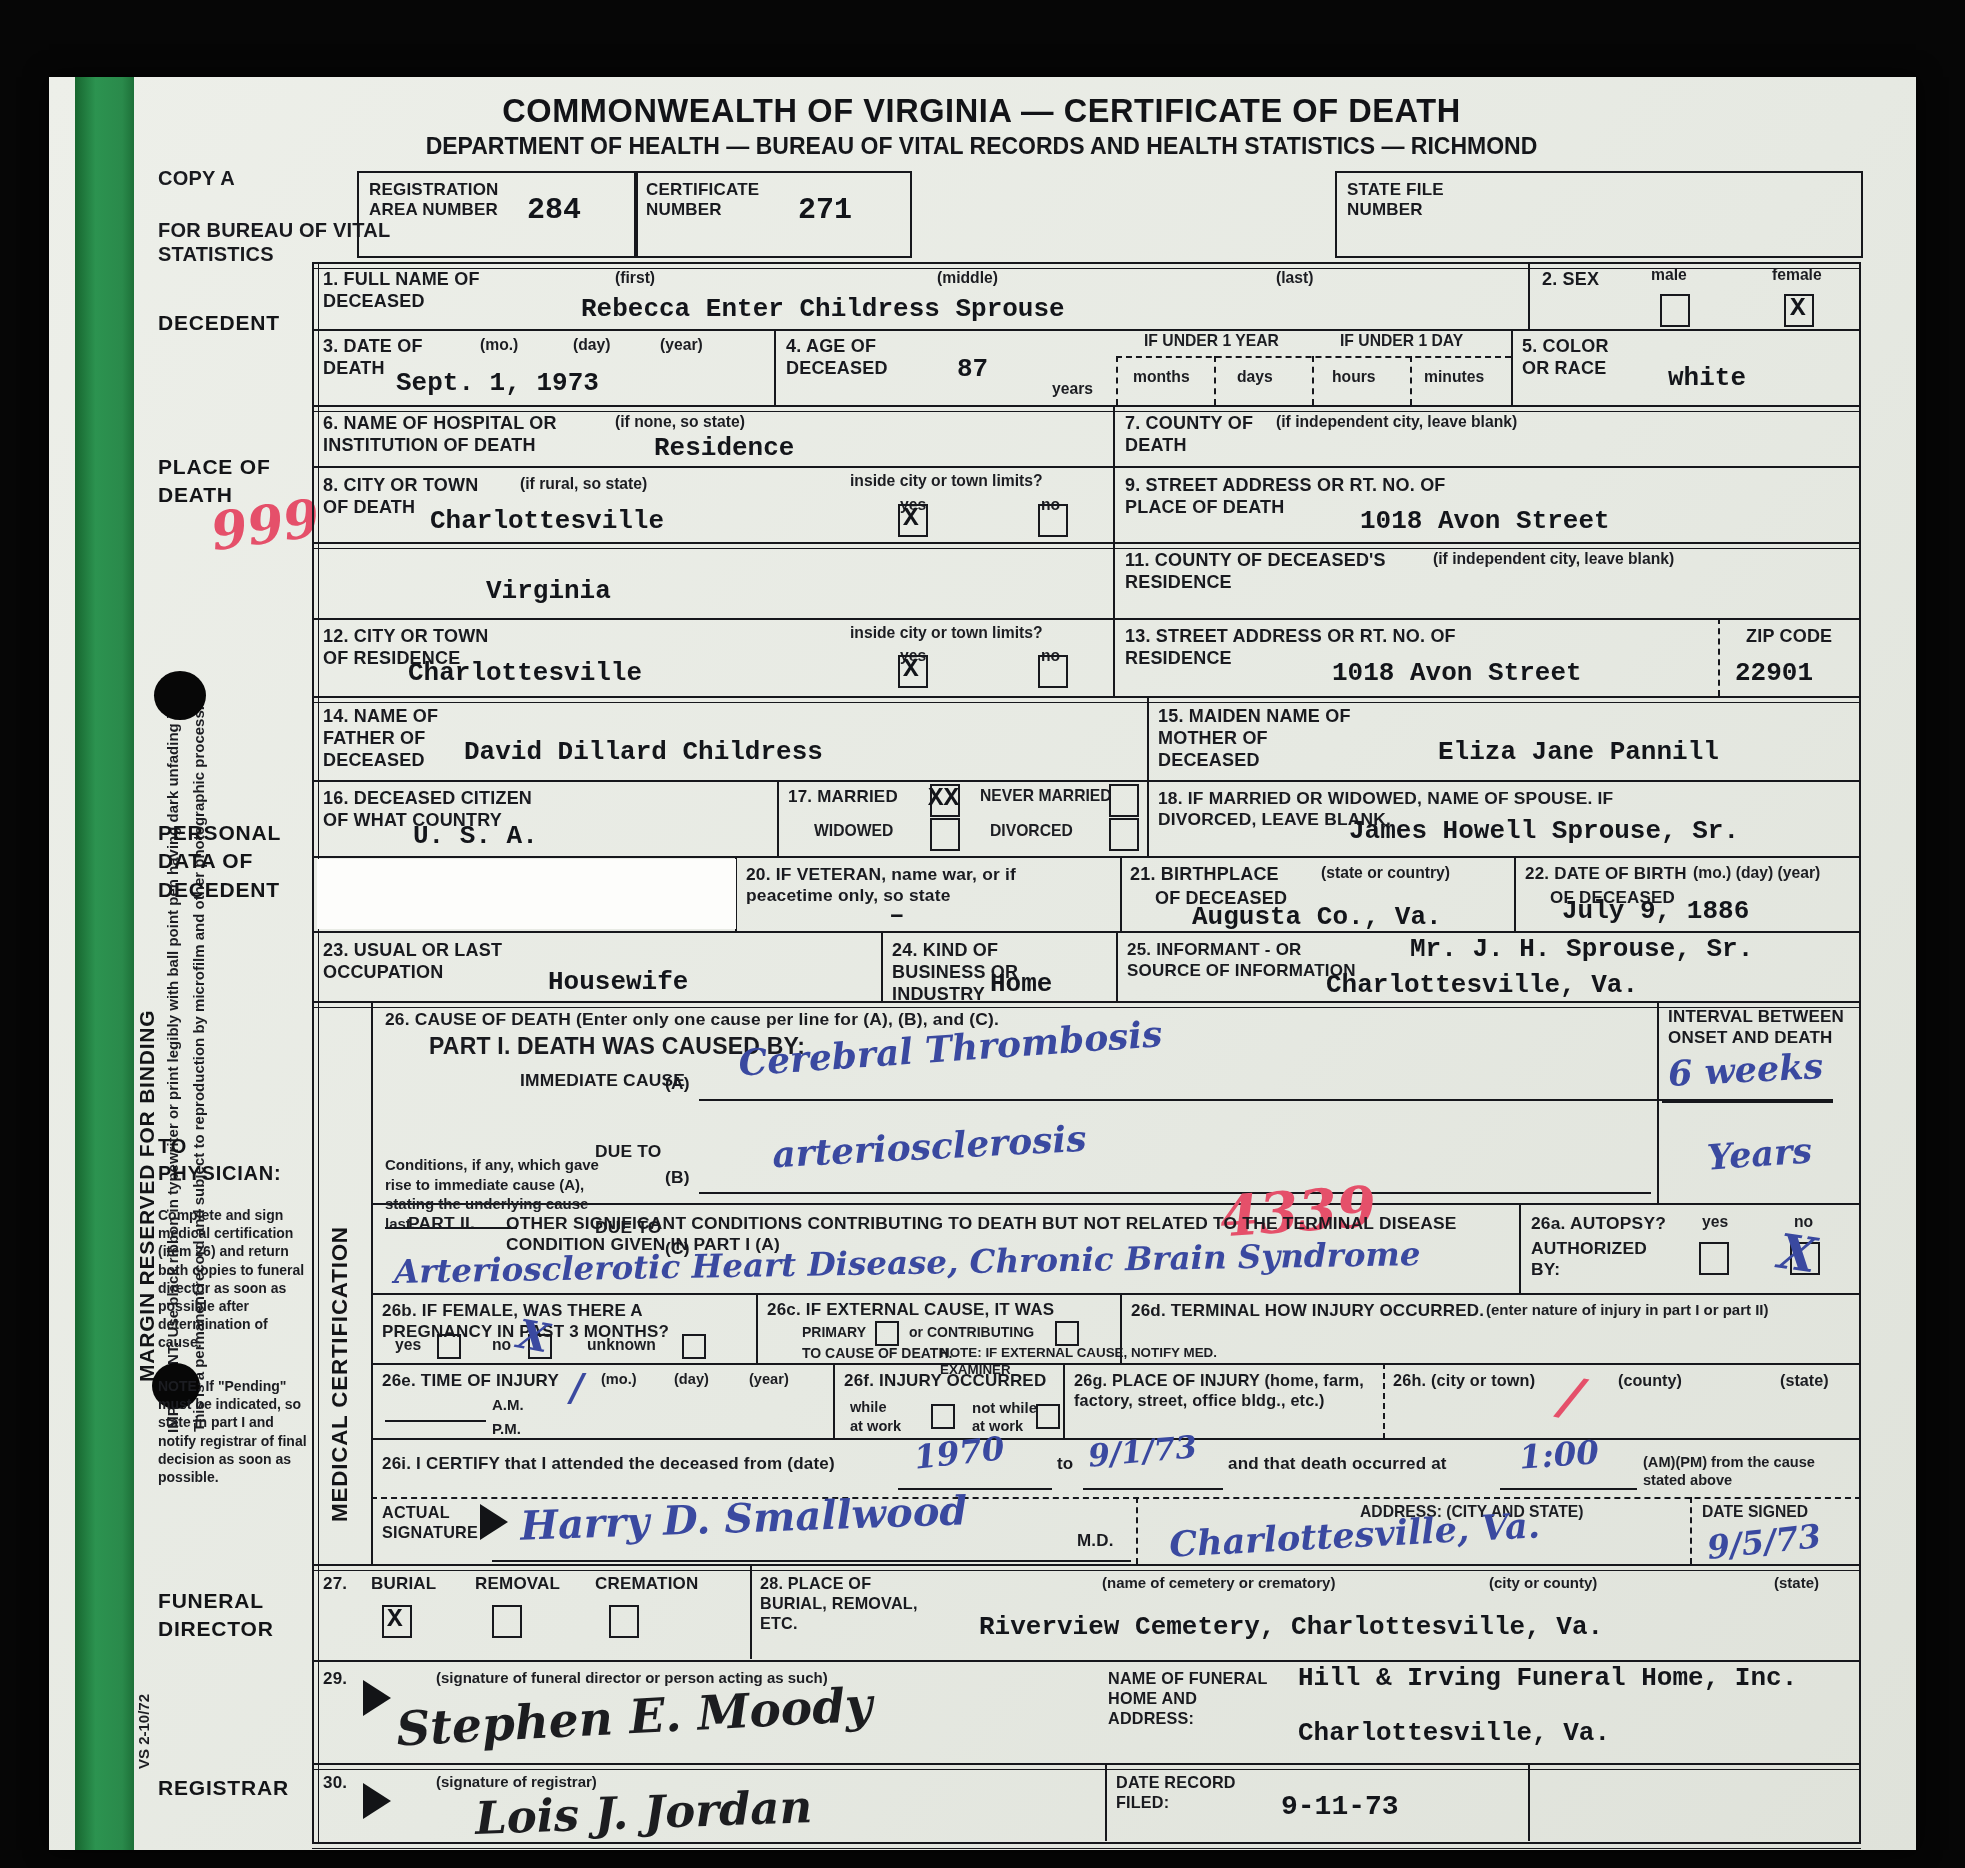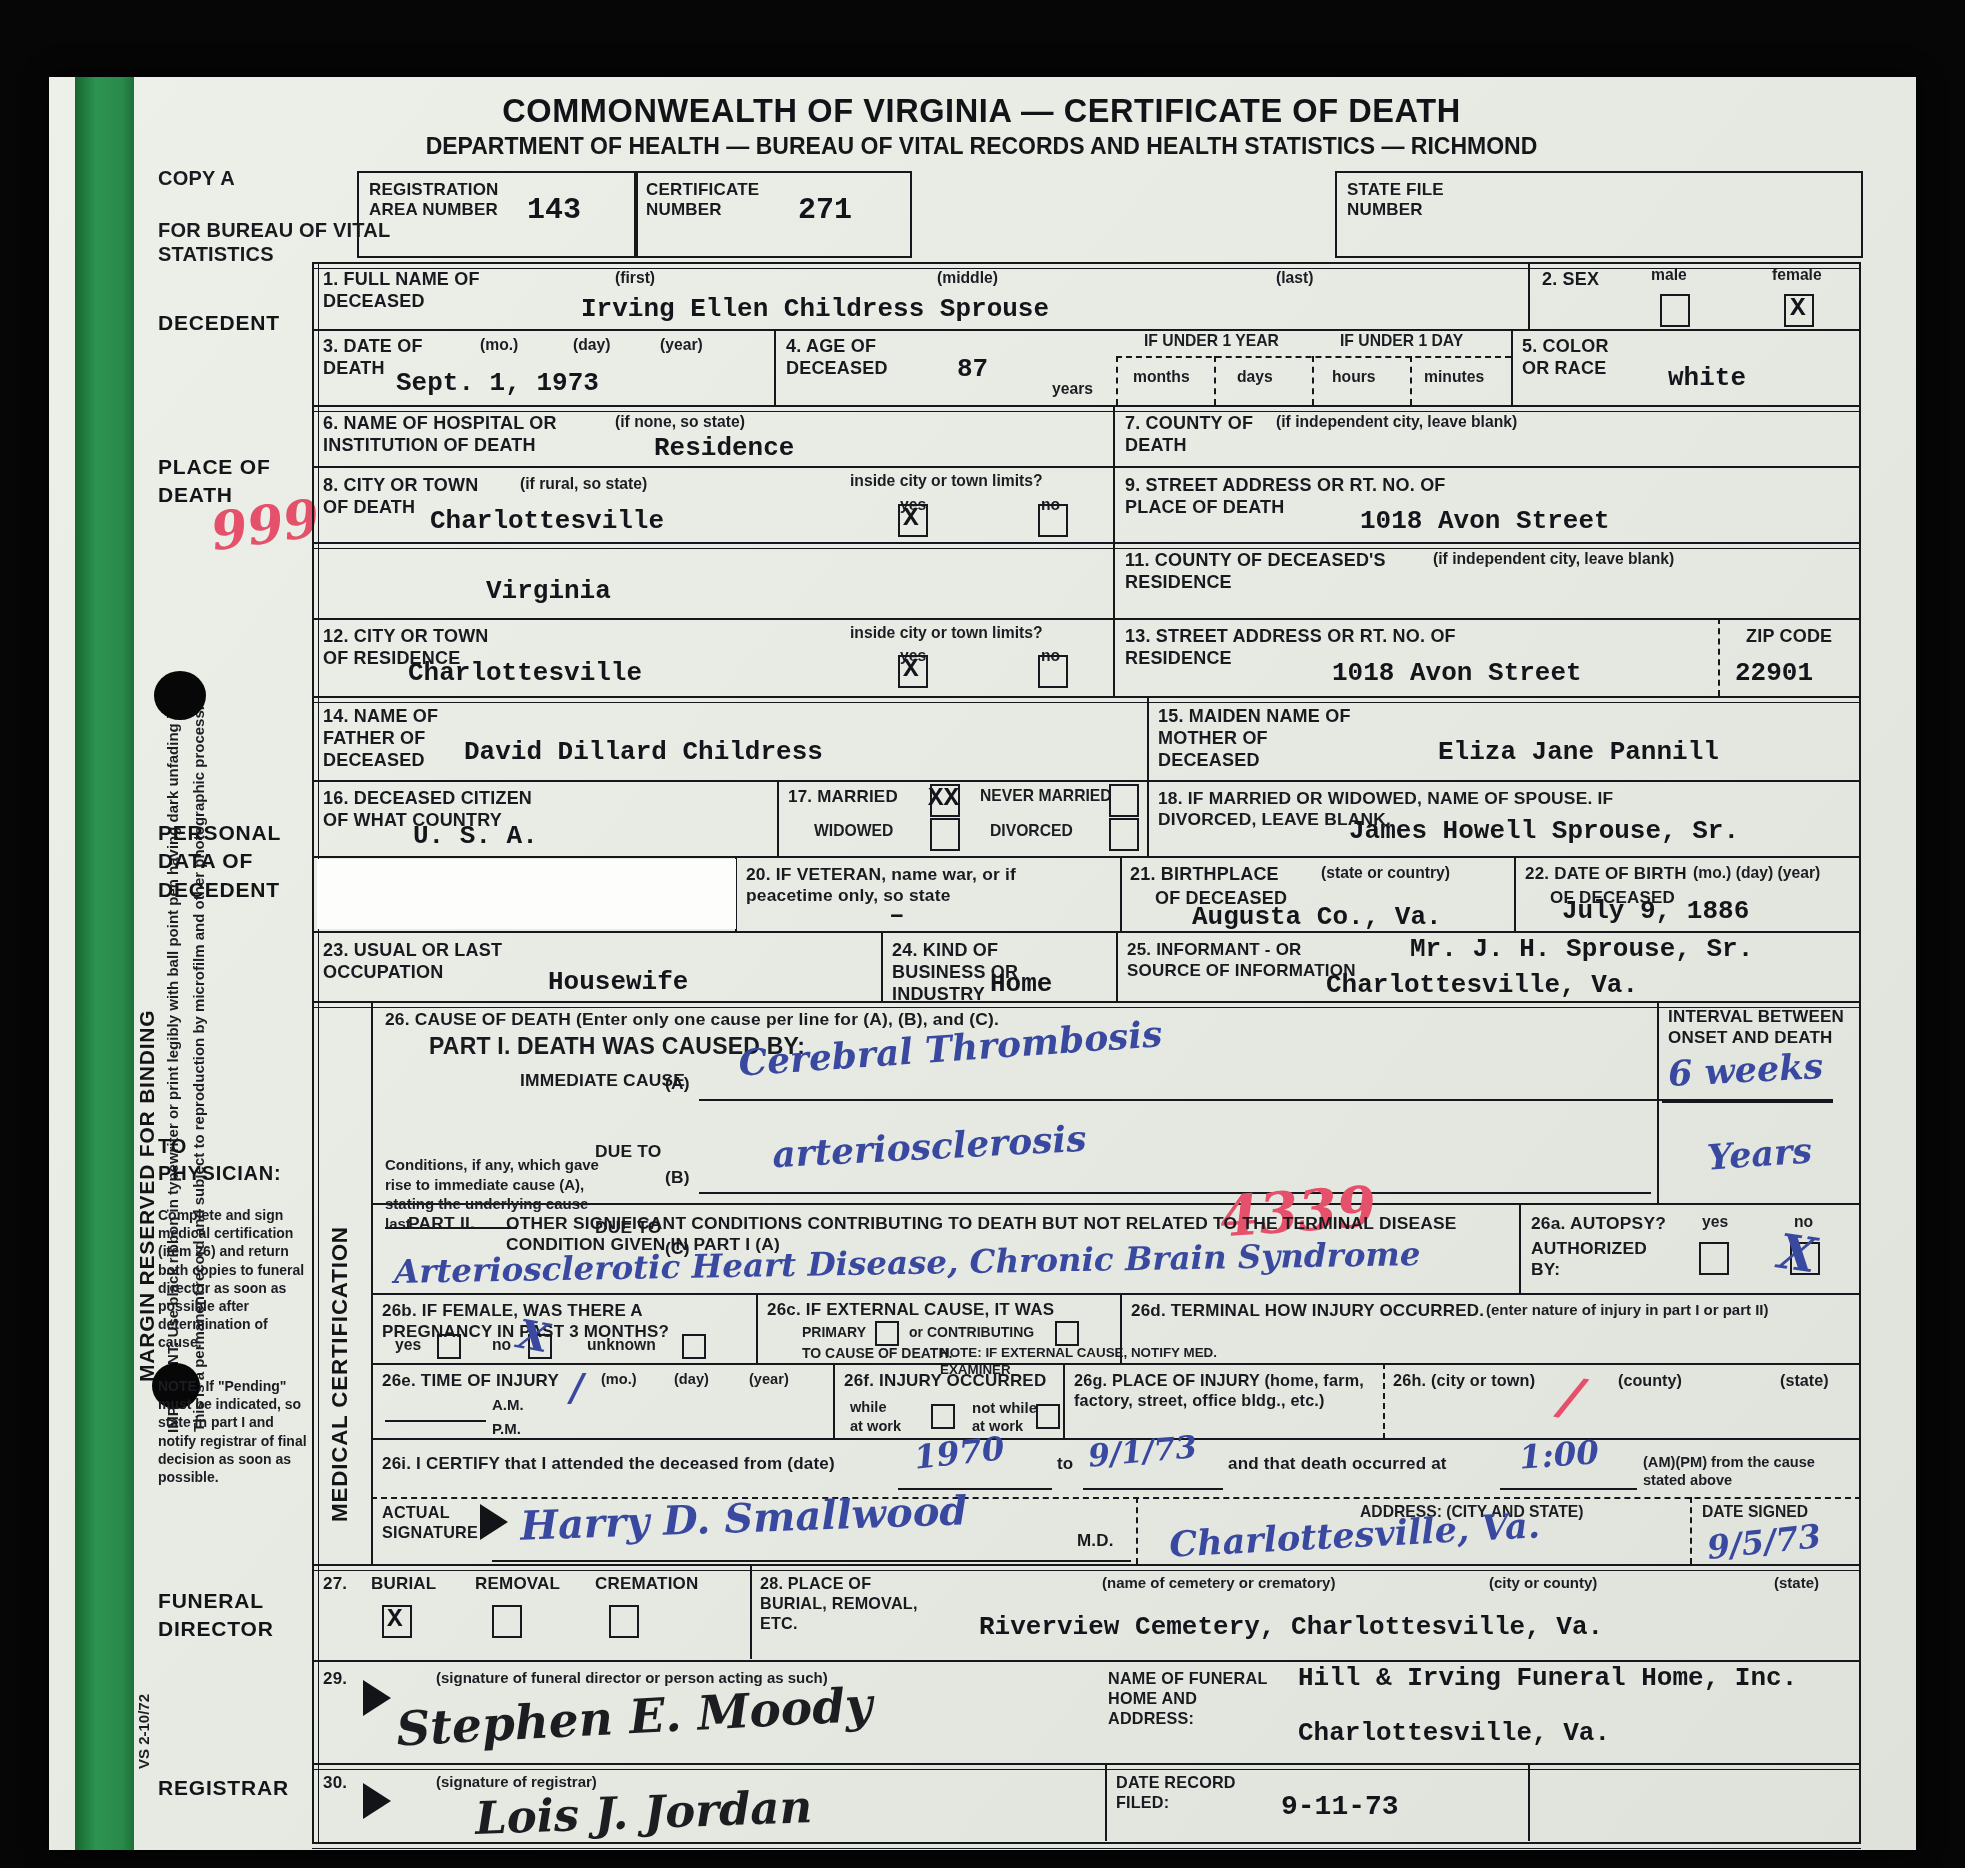--- a/index.html
+++ b/index.html
@@ -46,21 +46,21 @@
   <div class="hole" style="left:105px;top:594px;width:52px;height:49px"></div>
   <div class="hole" style="left:103px;top:1286px;width:48px;height:46px"></div>
 
   <div class="s" style="left:0;top:15.7px;width:1865px;text-align:center;font-weight:800;font-size:32.5px;letter-spacing:0.6px;color:#121317">COMMONWEALTH OF VIRGINIA — CERTIFICATE OF DEATH</div>
   <div class="s" style="left:0;top:56px;width:1865px;text-align:center;font-weight:800;font-size:23px;color:#15161a">DEPARTMENT OF HEALTH — BUREAU OF VITAL RECORDS AND HEALTH STATISTICS — RICHMOND</div>
   <div class="s lbl" style="left:109px;top:89px;font-size:20px">COPY A</div>
   <div class="s lbl" style="left:109px;top:141px;width:235px;font-size:20px">FOR BUREAU OF VITAL STATISTICS</div>
 
   <div class="box" style="left:308px;top:94px;width:277px;height:83px">
     <span class="s lbl" style="left:10px;top:6.7px;width:146px;font-size:17px">REGISTRATION AREA NUMBER</span>
-    <span class="s type" style="left:168px;top:19.6px;font-size:30px">143</span>
+    <span class="s type" style="left:168px;top:19.6px;font-size:30px">284</span>
   </div>
   <div class="box" style="left:585px;top:94px;width:274px;height:83px">
     <span class="s lbl" style="left:10px;top:6.7px;width:134px;font-size:17px">CERTIFICATE NUMBER</span>
     <span class="s type" style="left:162px;top:19.6px;font-size:30px">271</span>
   </div>
   <div class="box" style="left:1286px;top:94px;width:524px;height:83px">
     <span class="s lbl" style="left:10px;top:6.7px;width:123px;font-size:17px">STATE FILE NUMBER</span>
   </div>
 
   <div class="s sec" style="left:109px;top:232px">DECEDENT</div>
@@ -124,21 +124,21 @@
   <div class="vl dash" style="left:1087px;top:1420px;height:67px"></div>
   <div class="vl dash" style="left:1641px;top:1420px;height:67px"></div>
   <div class="vl" style="left:701px;top:1487px;height:95px"></div>
   <div class="vl" style="left:1056px;top:1686px;height:78px"></div>
   <div class="vl" style="left:1479px;top:1686px;height:78px"></div>
 
   <div class="s lbl" style="left:274px;top:192px;width:174px">1. FULL NAME OF DECEASED</div>
   <div class="s hint" style="left:566px;top:192px">(first)</div>
   <div class="s hint" style="left:888px;top:192px">(middle)</div>
   <div class="s hint" style="left:1227px;top:192px">(last)</div>
-  <div class="s type" style="left:532px;top:217px">Irving Ellen Childress Sprouse</div>
+  <div class="s type" style="left:532px;top:217px">Rebecca Enter Childress Sprouse</div>
   <div class="s lbl" style="left:1493px;top:192px">2. SEX</div>
   <div class="s hint" style="left:1602px;top:189px">male</div>
   <div class="s hint" style="left:1723px;top:189px">female</div>
   <div class="cb" style="left:1611px;top:217px"></div>
   <div class="cb" style="left:1735px;top:217px"></div>
   <span class="xm" style="left:1741px;top:216px">X</span>
 
   <div class="s lbl" style="left:274px;top:259px;width:118px">3. DATE OF DEATH</div>
   <div class="s hint" style="left:431px;top:259px">(mo.)</div>
   <div class="s hint" style="left:524px;top:259px">(day)</div>

